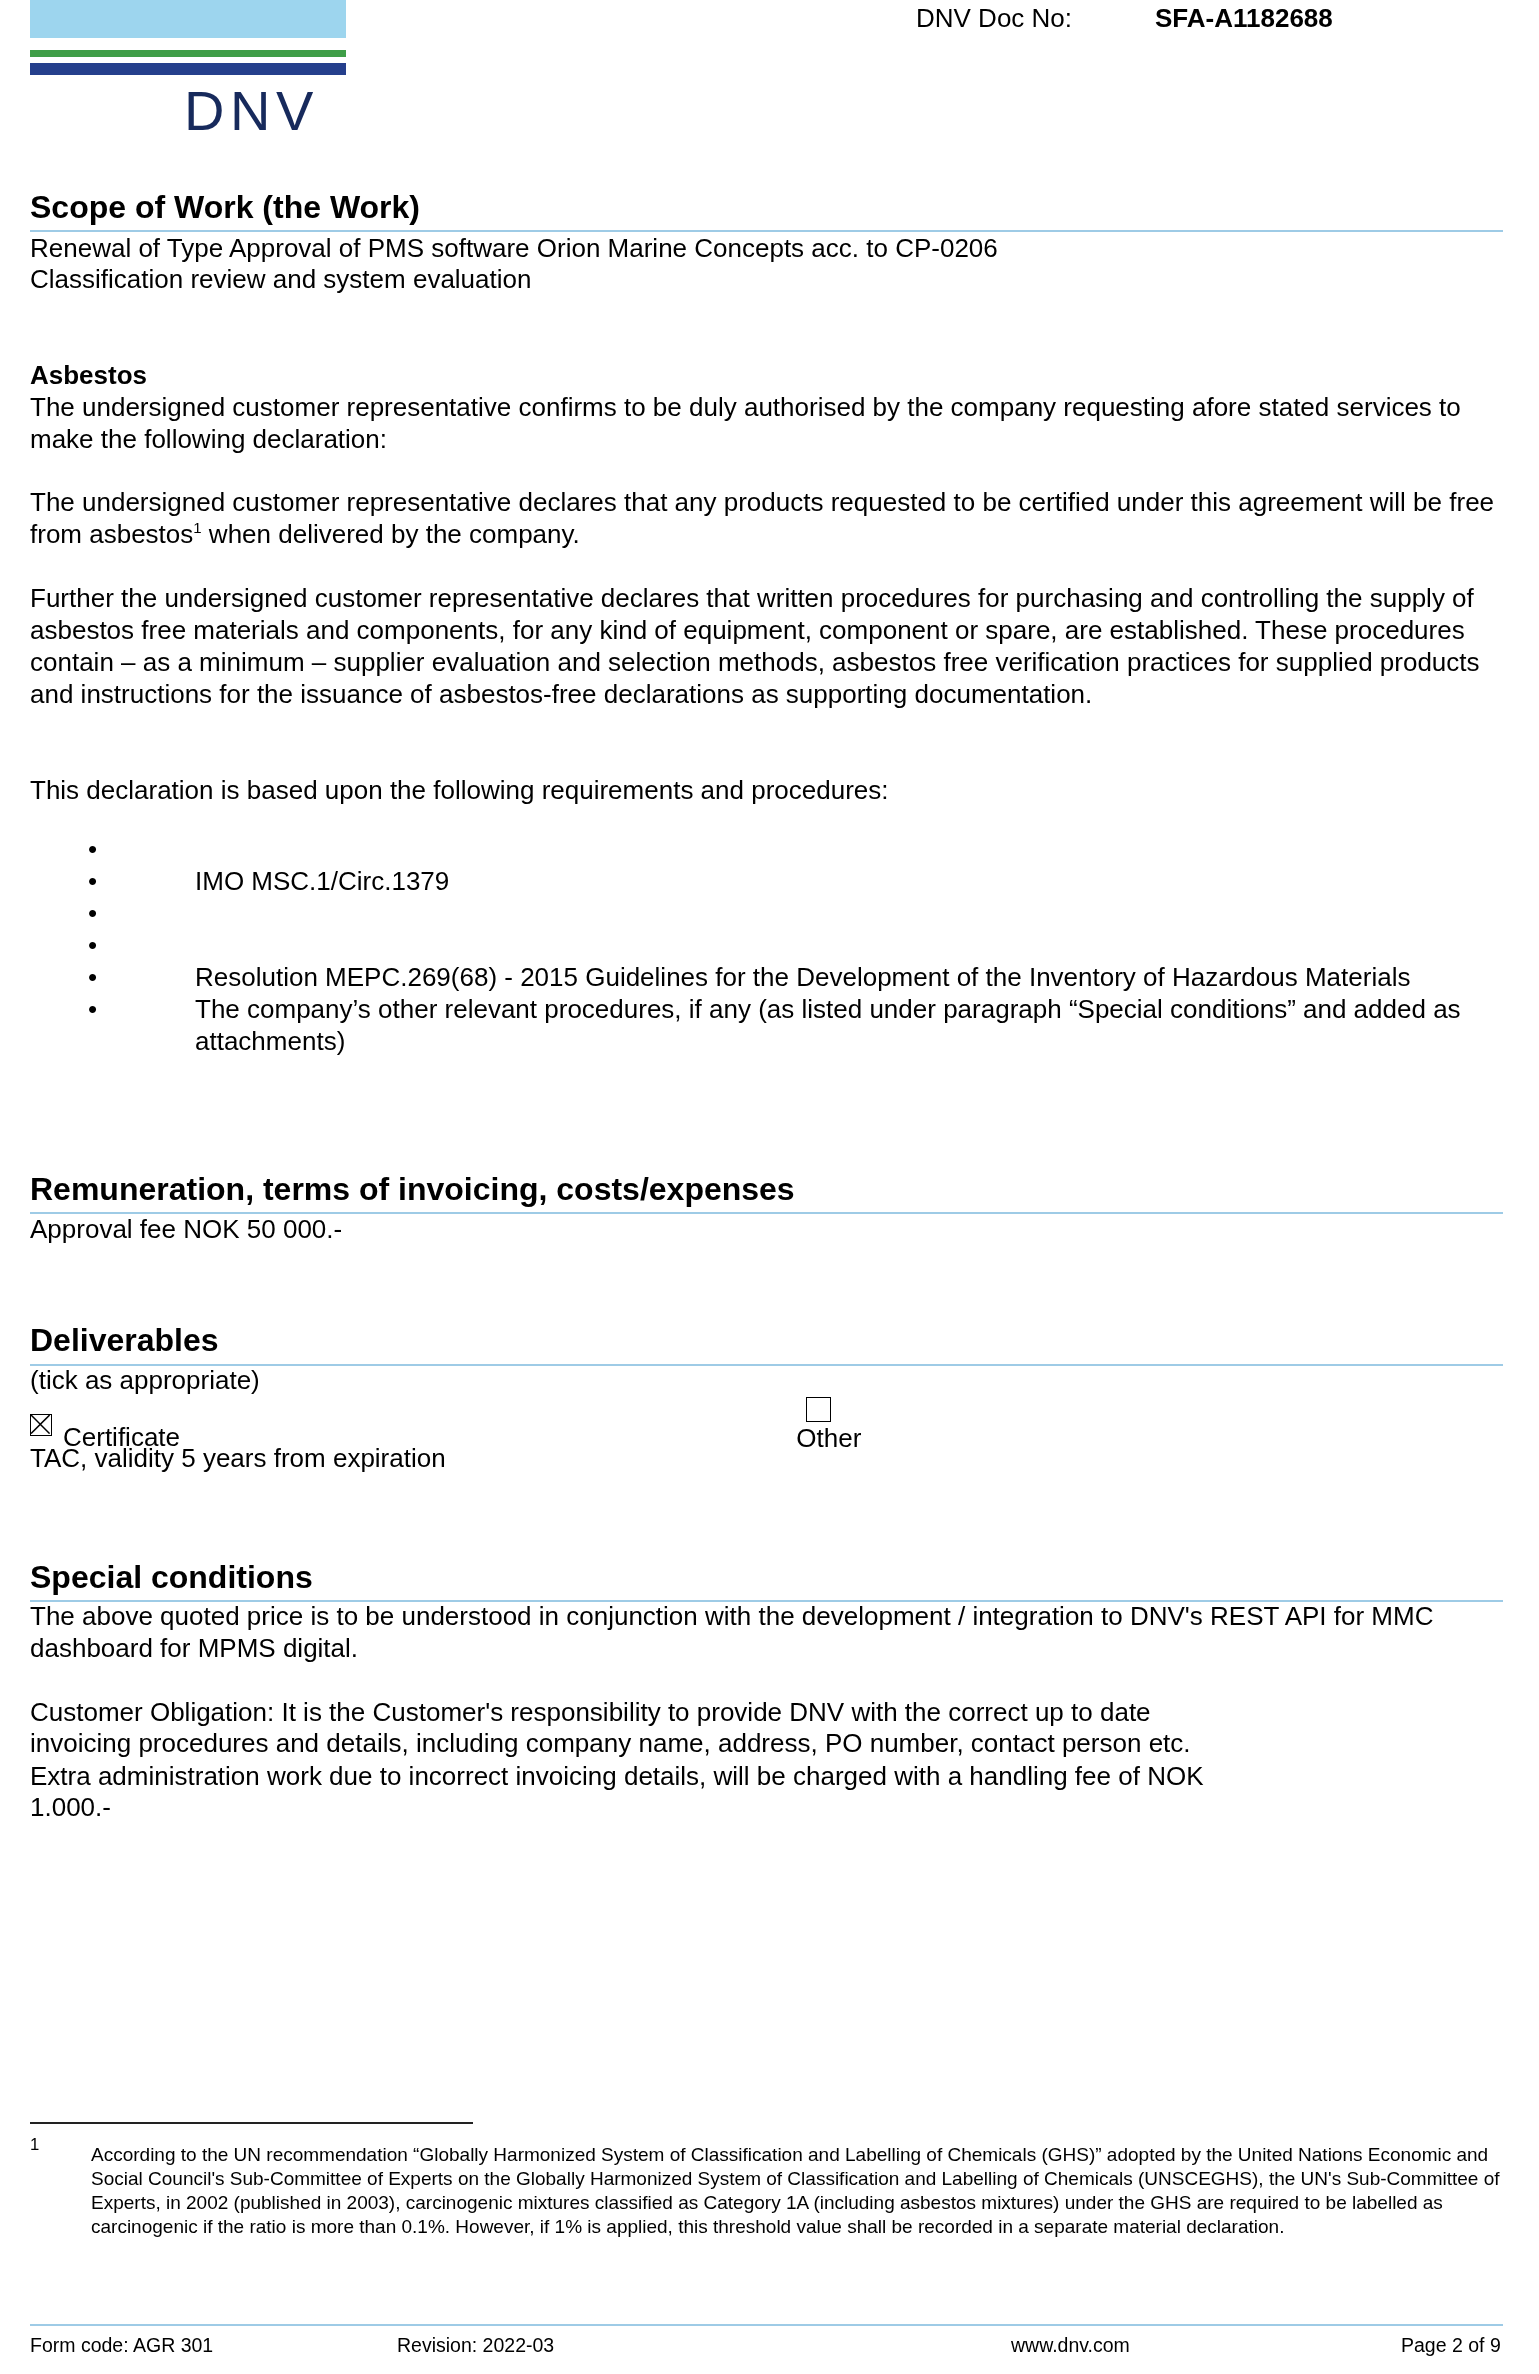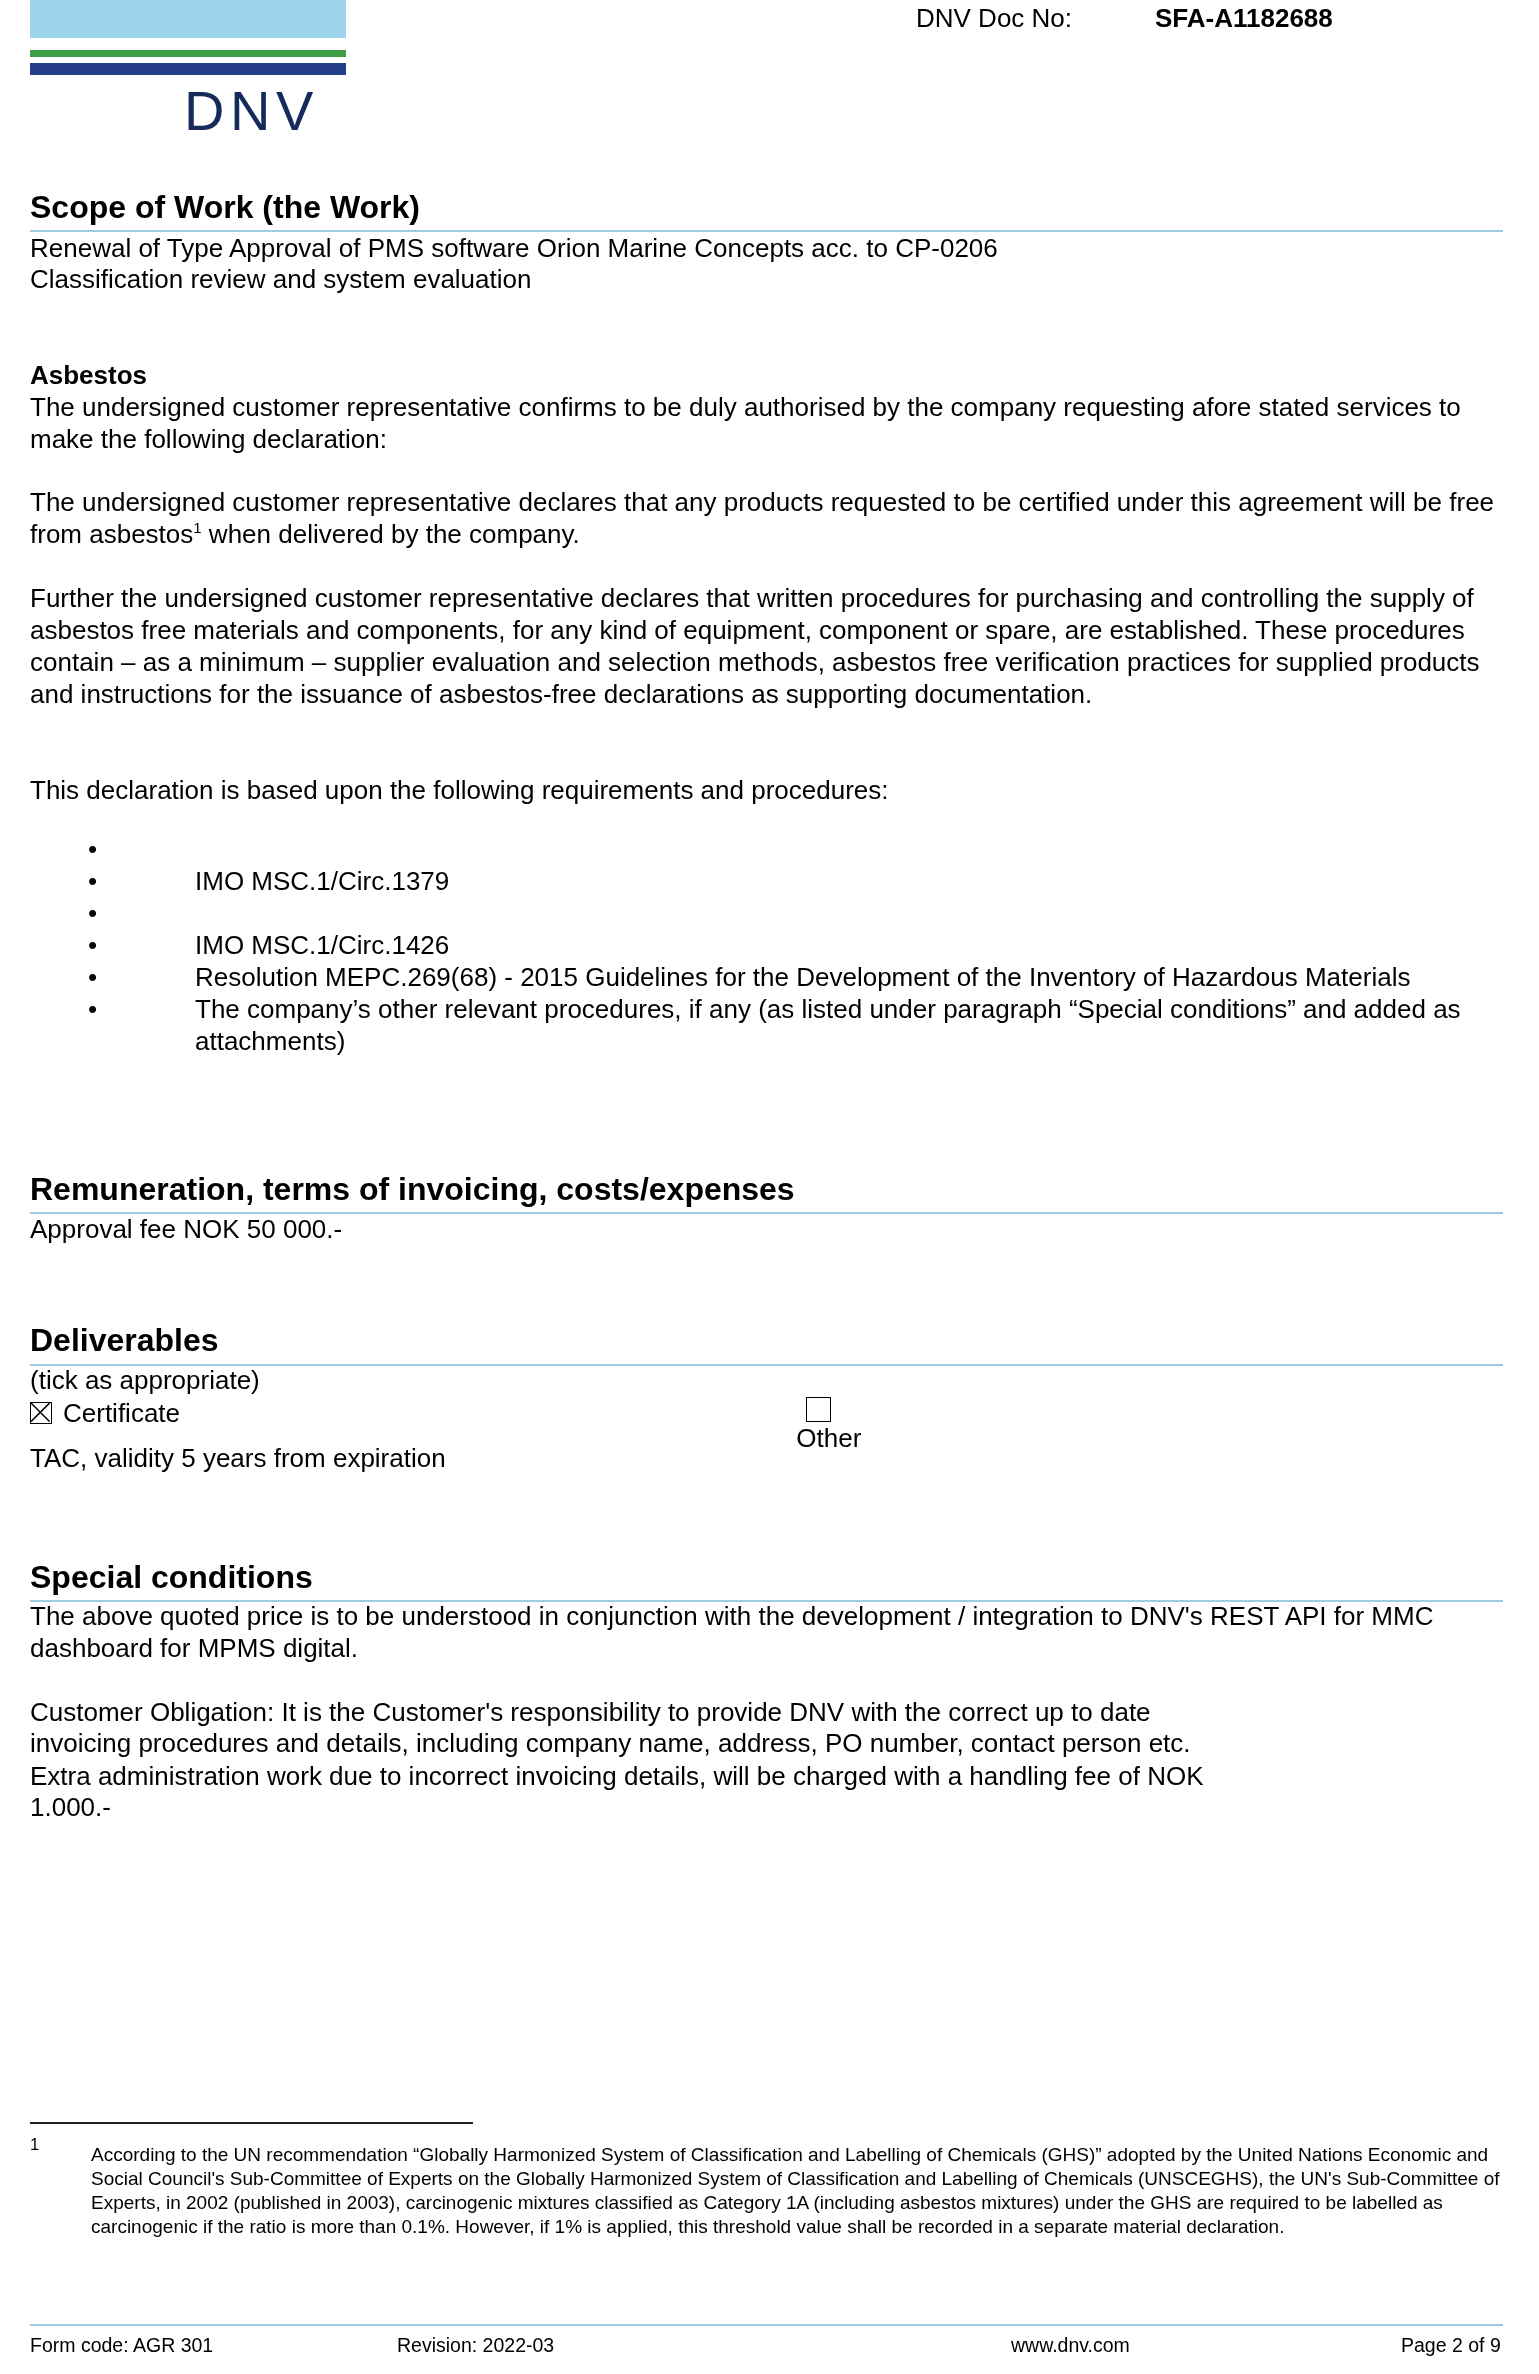--- a/index.html
+++ b/index.html
@@ -72,21 +72,20 @@
     </div>
   <div class="bullet-row">
       <span class="bullet-dot">•</span>
       <span class="bullet-text">IMO MSC.1/Circ.1379</span>
     </div>
   <div class="bullet-row">
       <span class="bullet-dot">•</span>
     </div>
   <div class="bullet-row">
       <span class="bullet-dot">•</span>
-      <span class="bullet-text">IMO MSC.1/Circ.1426</span>
     </div>
   <div class="bullet-row">
       <span class="bullet-dot">•</span>
       <span class="bullet-text">Resolution MEPC.269(68) - 2015 Guidelines for the Development of the Inventory of Hazardous Materials</span>
     </div>
   <div class="bullet-row">
       <span class="bullet-dot">•</span>
       <span class="bullet-text" style="max-width:1299px;">The company’s other relevant procedures, if any (as listed under paragraph “Special conditions” and added as attachments)</span>
     </div>
 </div>
@@ -99,21 +98,21 @@
 <div class="abs rule" style="top:1364px;"></div>
 <div class="abs txt" style="top:1364px;">(tick as appropriate)</div>
 
 <div class="abs" style="left:30px; top:1397px; display:flex; align-items:center; font-size:26px; line-height:32px;">
   <span class="checkbox">
     <svg width="18.6" height="18.6" viewBox="0 0 20 20">
         <line x1="0" y1="0" x2="20" y2="20" stroke="#000" stroke-width="1.6"></line>
         <line x1="20" y1="0" x2="0" y2="20" stroke="#000" stroke-width="1.6"></line>
       </svg>
   </span>
-  <span style="margin-left:11px;">Certificate</span>
+  <span style="margin-left:11px;margin-top:24px;">Certificate</span>
 </div>
 <div class="abs" style="left:775px; top:1397px; display:flex; align-items:center; font-size:26px; line-height:32px;flex-direction:column;">
   <span class="checkbox" style="width:25px; height:25px;"></span>
   <span style="margin-left:21.3px;">Other</span>
 </div>
 <div class="abs txt" style="top:1442px;">TAC, validity 5 years from expiration</div>
 
 <div class="abs section-title" style="top:1559px;">Special conditions</div>
 <div class="abs rule" style="top:1600px;"></div>
 <div class="abs txt" style="top:1600px; width:1456px;">The above quoted price is to be understood in conjunction with the development / integration to DNV's REST API for MMC dashboard for MPMS digital.</div>

